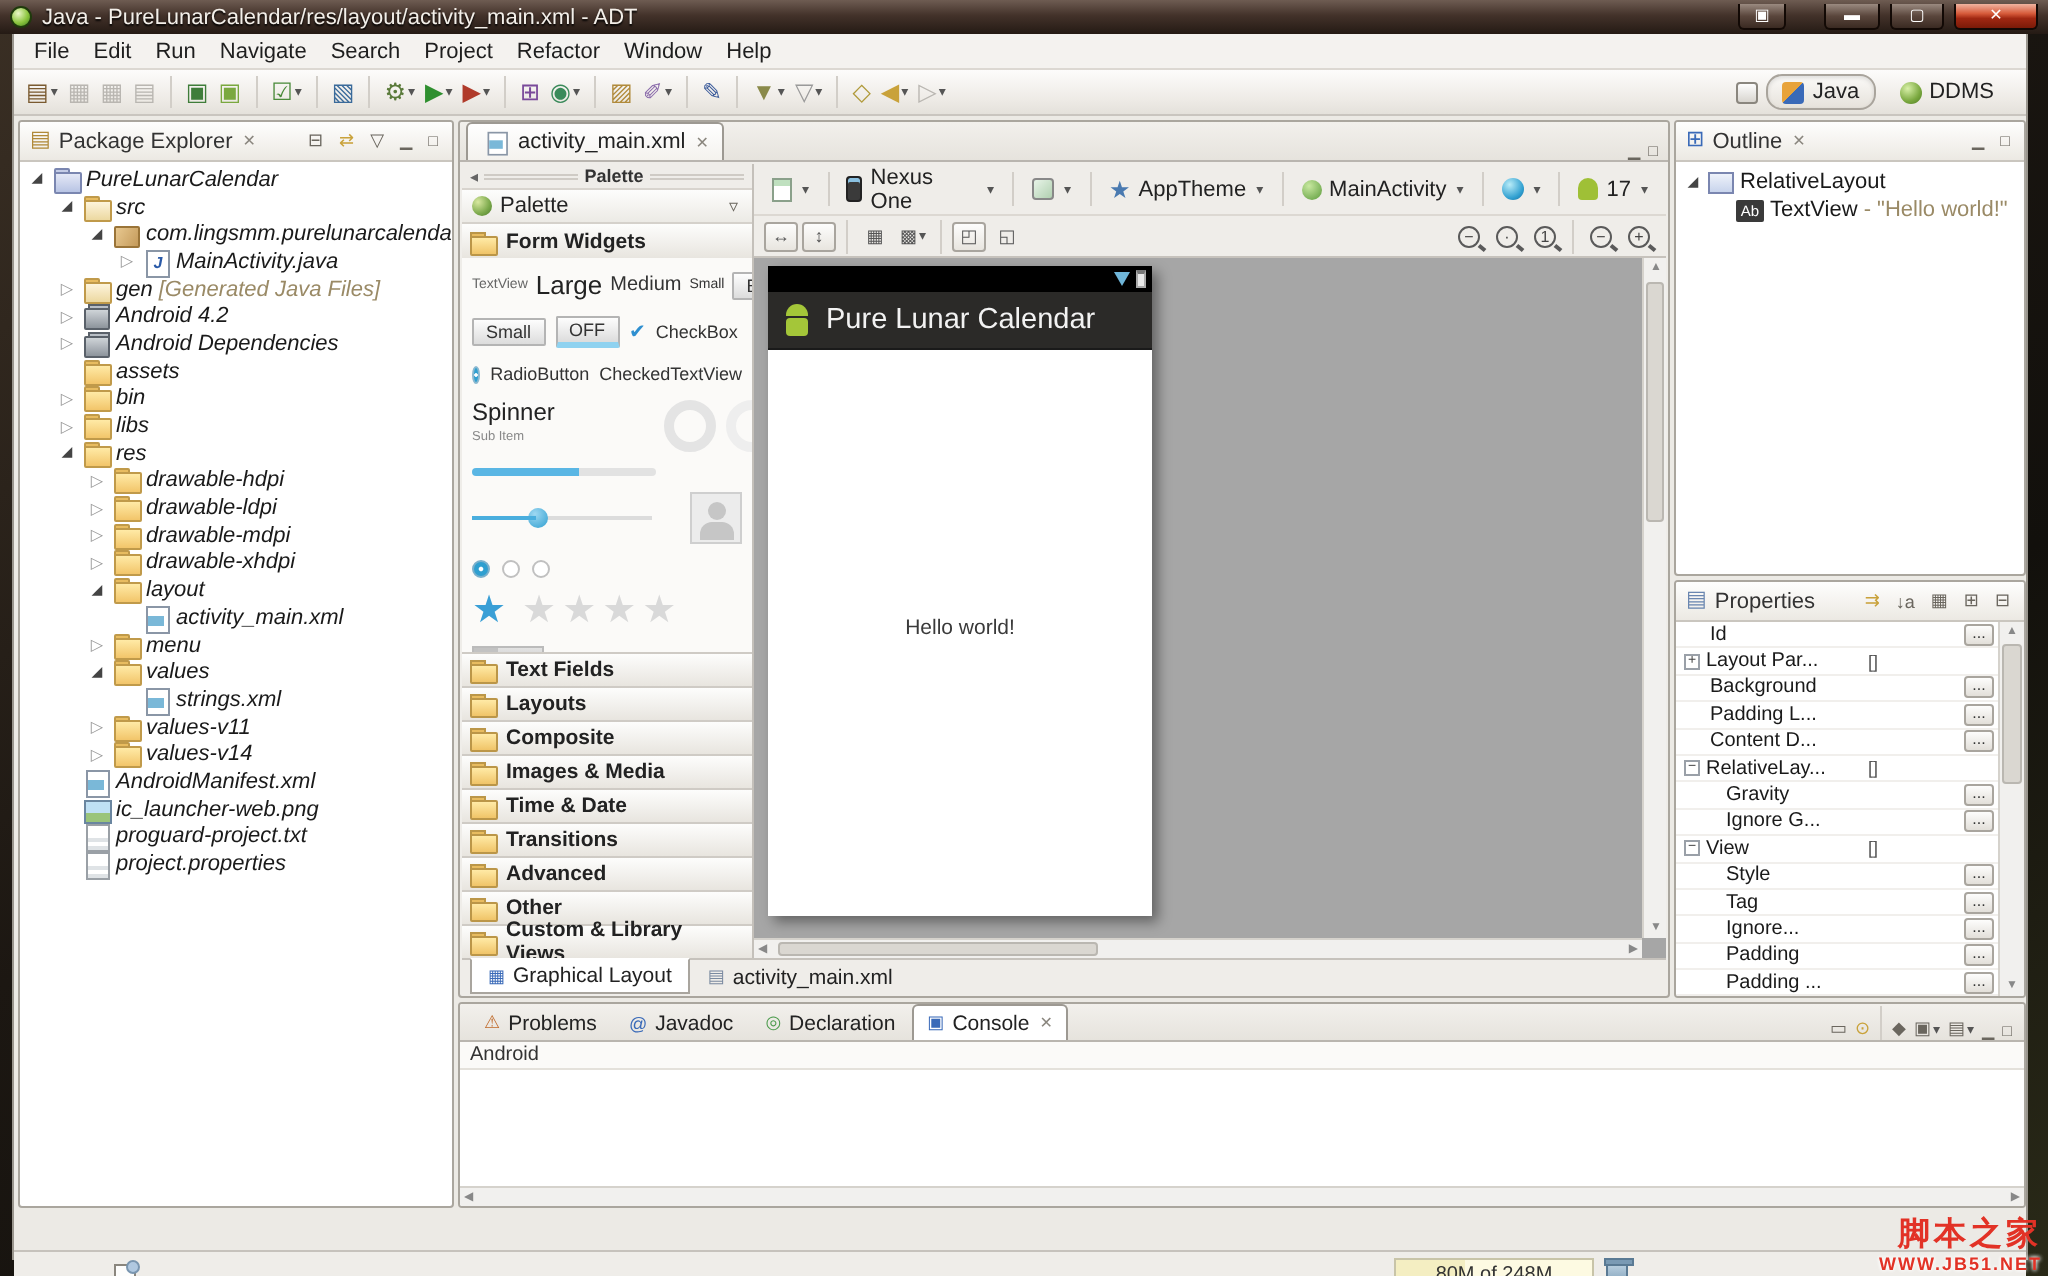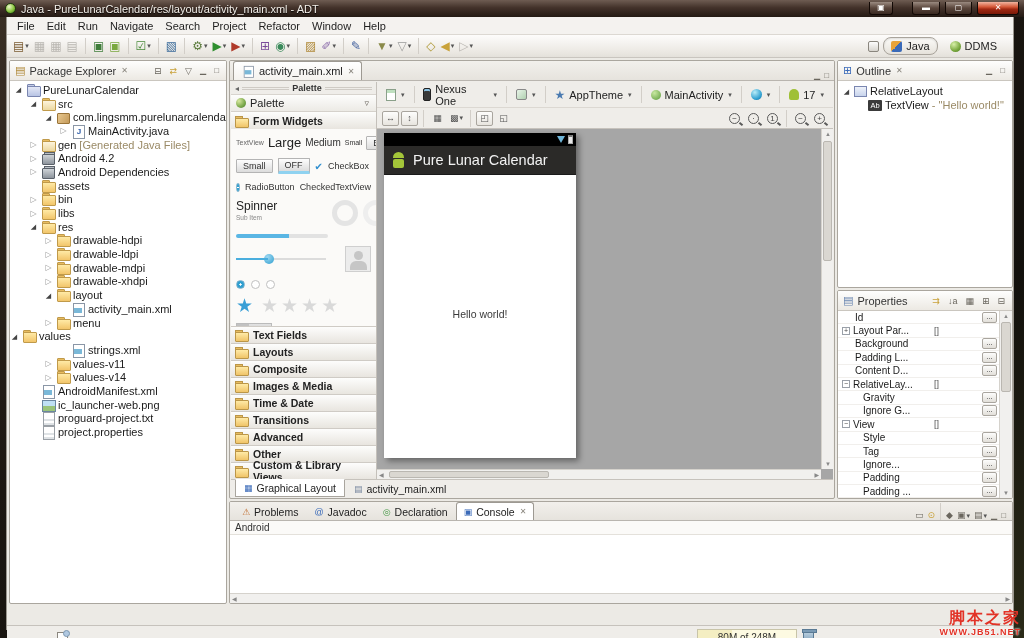--- a/index.html
+++ b/index.html
@@ -52,21 +52,21 @@
     display:flex;align-items:center;gap:4px;padding:0 5px;font-size:11px;color:#333;}
   .vic{font-size:11px;line-height:11px;}
   .vx{font-size:8px;color:#8a867e;margin-left:1px;}
   .sp{flex:1;}
   .hic{font-size:9px;color:#6a665e;padding:0 2px;}
   .hic.gold{color:#c9a23a;}
   .mmic{font-size:8px;color:#6a665e;padding:0 2px;}
 
   
   .tree{font-size:11px;color:#1a1a1a;padding-top:2px;}
-  .trow{height:13.7px;display:flex;align-items:center;gap:3px;white-space:nowrap;}
+  .trow{height:13.7px;display:flex;align-items:center;gap:3px;white-space:nowrap;font-style:italic;}
   .trow.sel{background:#dbdbdb;border-radius:2px;}
   .arr{width:9px;font-size:8px;line-height:9px;color:#999;flex:none;text-align:center;}
   .arr.exp{color:#444;font-size:7px;}
   .arr.hid{visibility:hidden;}
   .tnote{color:#9a8a66;}
   .tico{width:14px;height:12px;position:relative;flex:none;}
   .i-folder::after,.i-project::after,.i-src::after{content:"";position:absolute;left:1px;top:2px;width:12px;height:9px;
     background:linear-gradient(#ffeaa6,#f2c56a);border:1px solid #c09a4a;border-radius:1px;}
   .i-folder::before,.i-project::before,.i-src::before{content:"";position:absolute;left:1px;top:0;width:6px;height:3px;
     background:#e8bc60;border:1px solid #c09a4a;border-radius:1px 1px 0 0;}
@@ -452,21 +452,21 @@
         <div class="trow" style="padding-left: 49px;">
           <span class="arr hid"></span>
           <span class="tico i-xml"></span>
           <span class="tlab">activity_main.xml</span>
         </div>
         <div class="trow" style="padding-left: 34px;">
           <span class="arr">▷</span>
           <span class="tico i-folder"></span>
           <span class="tlab">menu</span>
         </div>
-        <div class="trow" style="">
+        <div class="trow" style="padding-left: 34px;">
           <span class="arr exp">◢</span>
           <span class="tico i-folder"></span>
           <span class="tlab">values</span>
         </div>
         <div class="trow" style="padding-left: 49px;">
           <span class="arr hid"></span>
           <span class="tico i-xml"></span>
           <span class="tlab">strings.xml</span>
         </div>
         <div class="trow" style="padding-left: 34px;">

